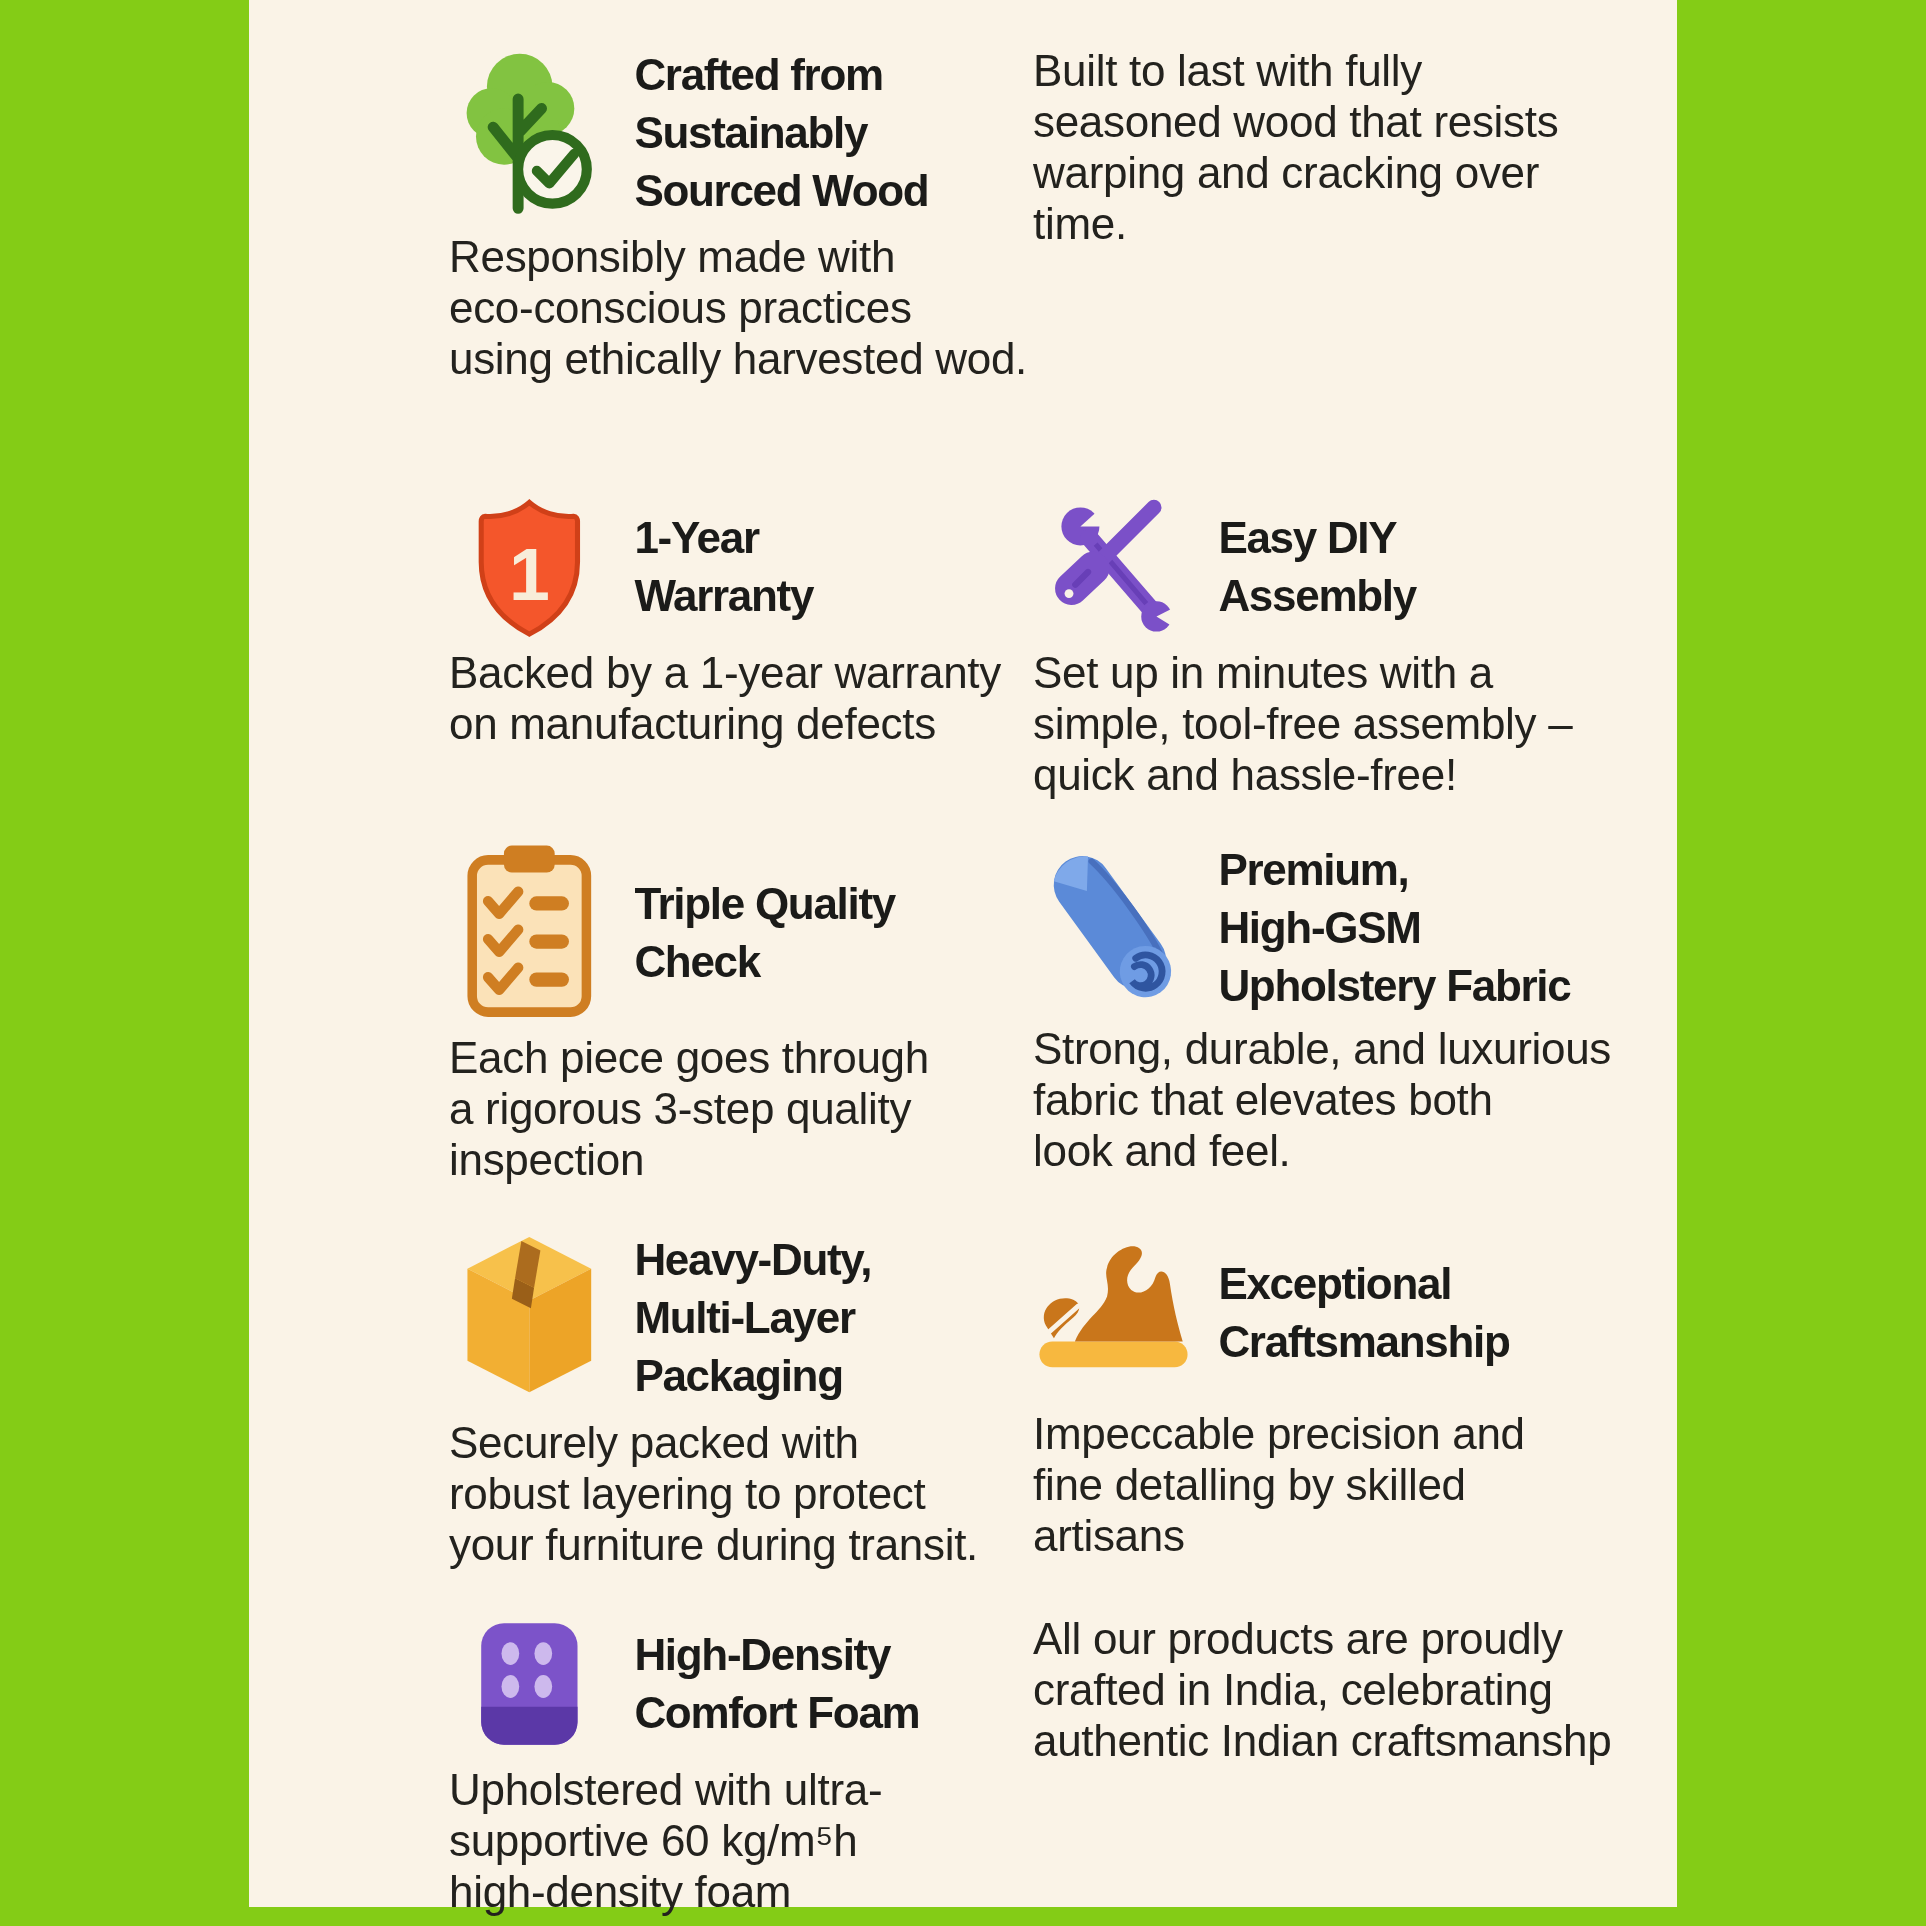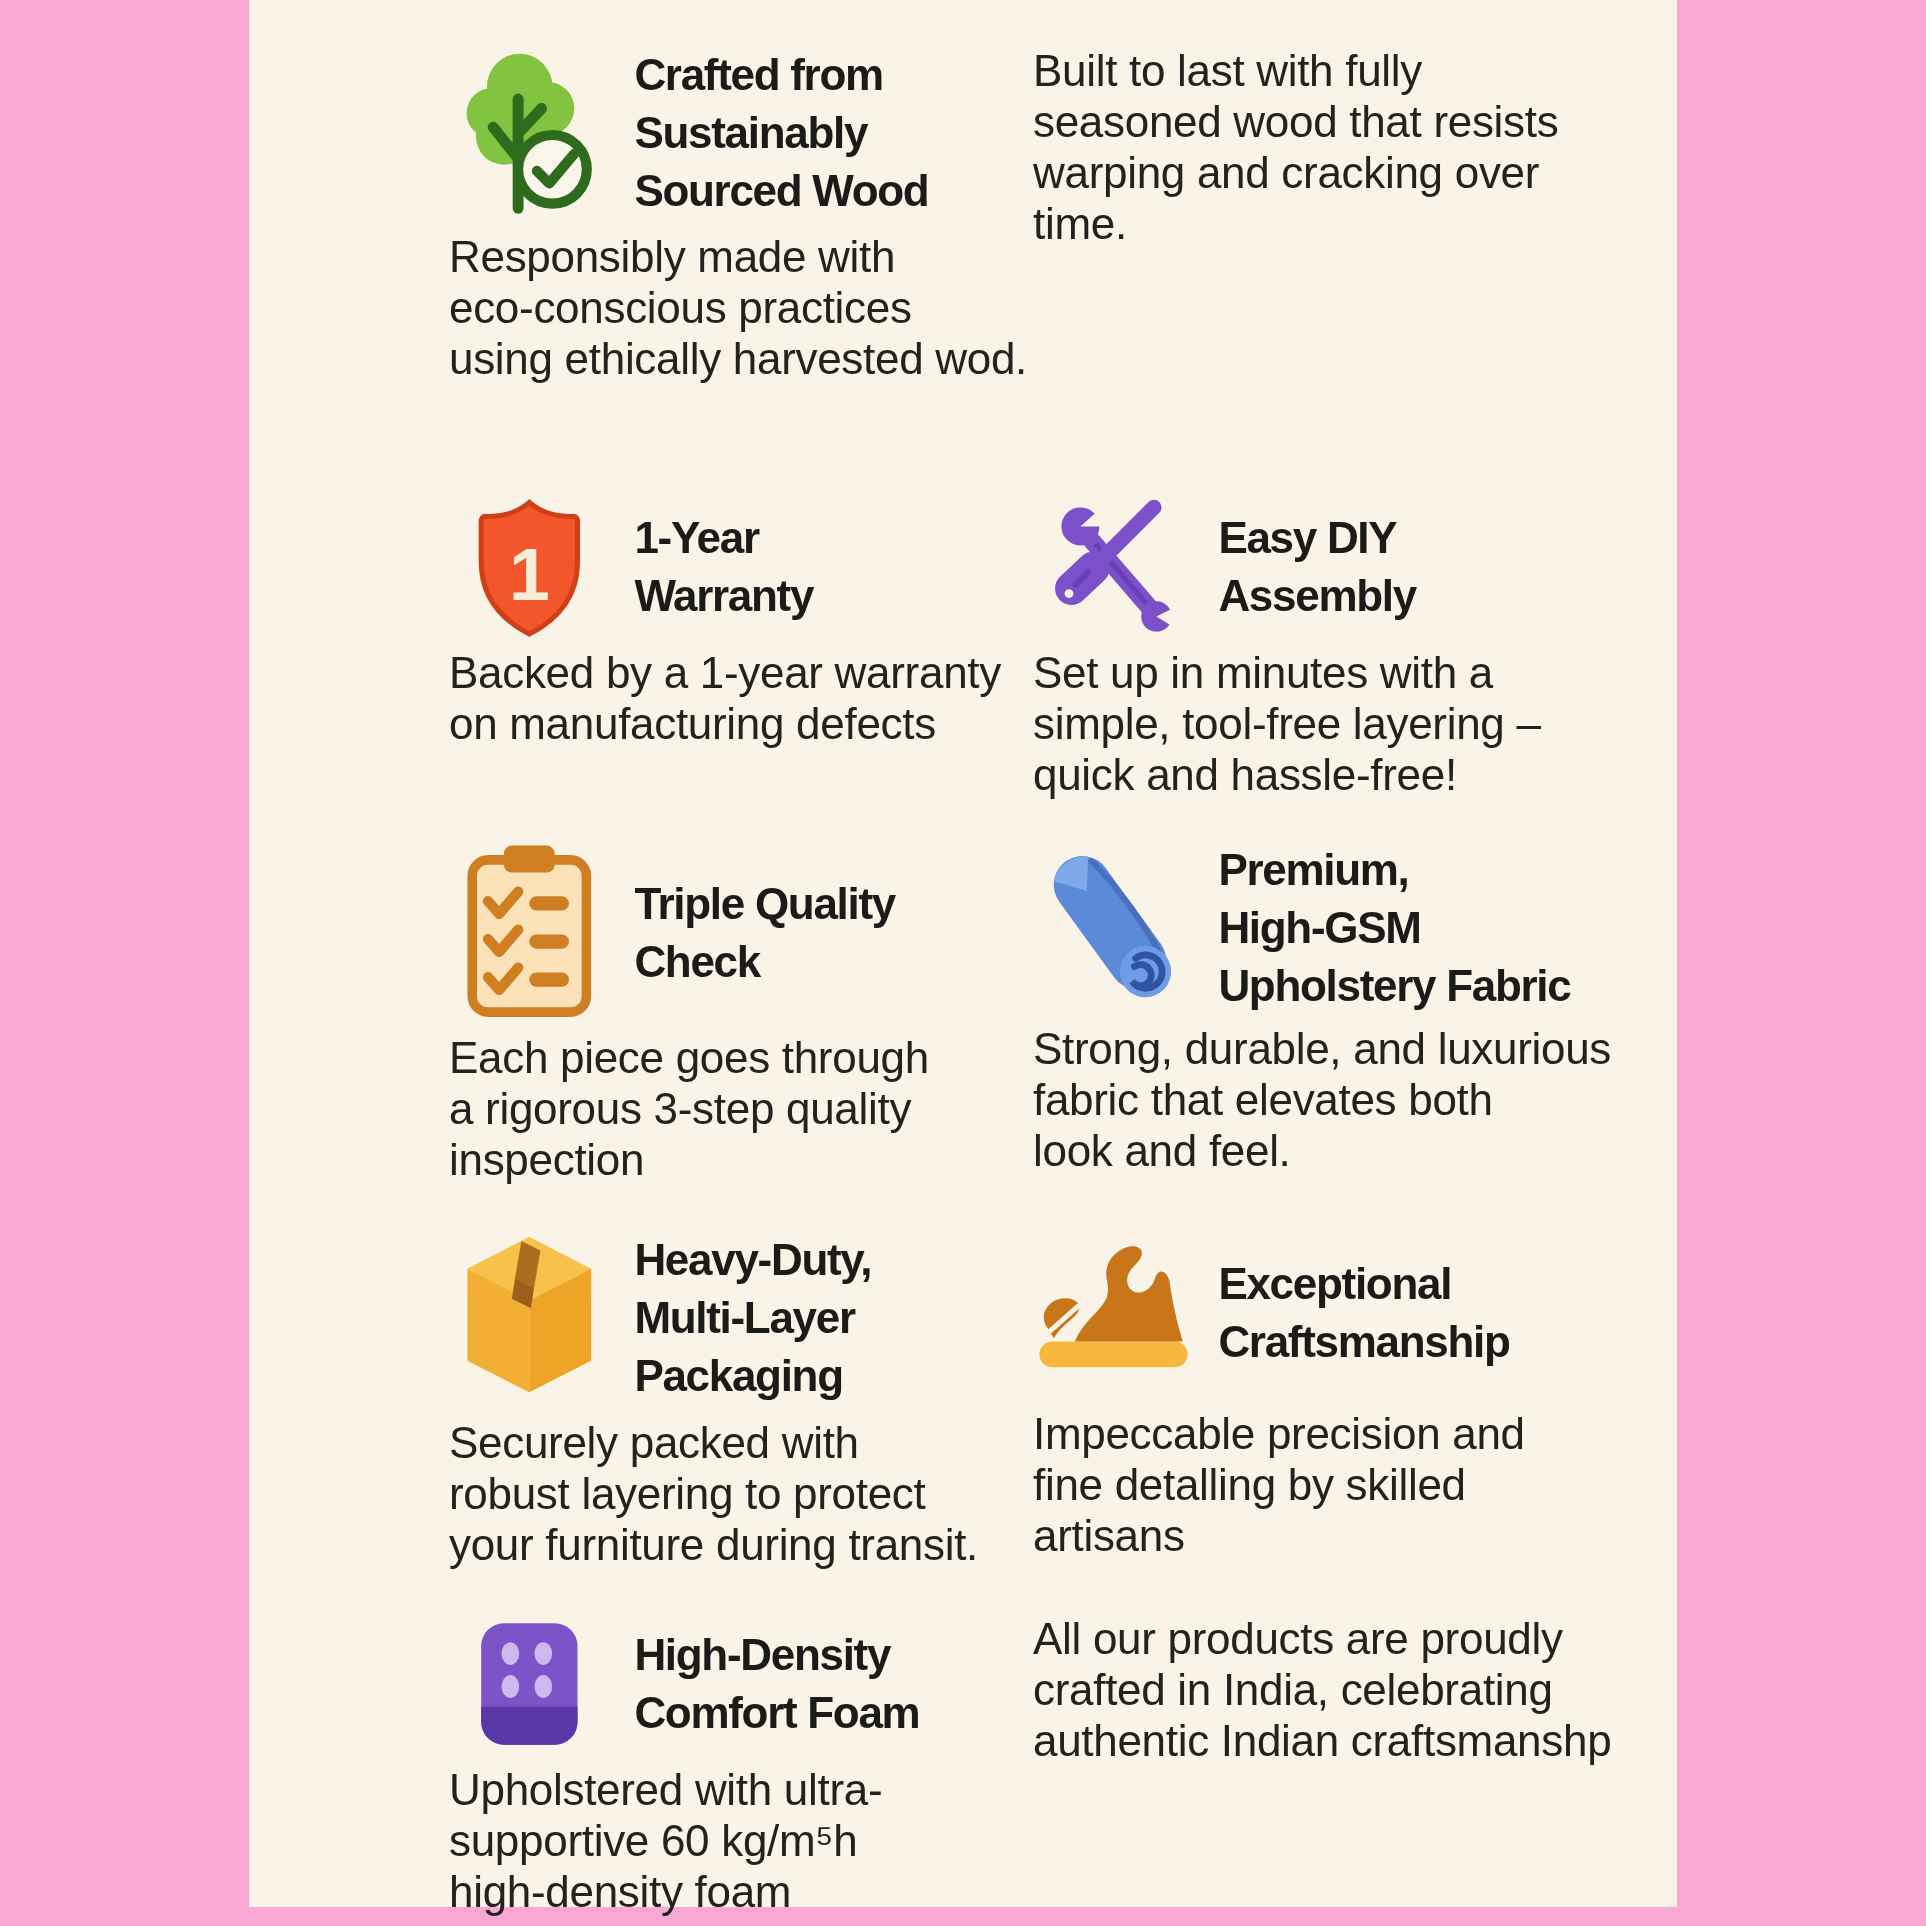--- a/index.html
+++ b/index.html
@@ -1,16 +1,16 @@
 <!DOCTYPE html>
 <html style="font-size:10.3px"><head>
 <meta charset="utf-8">
 <style>
   html,body{margin:0;padding:0;}
-  .page{position:relative;width:1926px;height:1926px;background:#f9a8d4;overflow:hidden;
+  .page{position:relative;width:1926px;height:1926px;background:#84cc16;overflow:hidden;
         font-family:"Liberation Sans", sans-serif;}
   .panel{position:absolute;left:249px;top:0;width:1428px;height:1907px;background:#FAF3E7;}
   .grid{position:absolute;left:449px;top:40px;width:1140px;display:grid;
         grid-template-columns:555px 555px;column-gap:29px;
         grid-template-rows:451px 347px 385px 385px auto;}
   .feature{overflow:visible;}
   .head{display:flex;align-items:center;gap:24.4px;}
   .head.r1{height:186px;}
   .head.r2{height:151px;}
   .head.r3{height:189px;}
@@ -89,21 +89,21 @@
             <path d="M82,9 L36,55" stroke="#7B50C8" stroke-width="12" stroke-linecap="round"></path>
             <path d="M34,57 L17,73" stroke="#7B50C8" stroke-width="26" stroke-linecap="round"></path>
             <path d="M30,60 L20,70" stroke="#6038B0" stroke-width="5" stroke-linecap="round" opacity="0.7"></path>
             <circle cx="15" cy="77" r="3.5" fill="#FAF3E7"></circle>
           </svg>
         </span>
         <h2 class="title">Easy DIY
 Assembly</h2>
       </div>
       <p class="desc">Set up in minutes with a
-simple, tool-free layering –
+simple, tool-free assembly –
 quick and hassle-free!</p>
     </section>
 
     <section class="feature">
       <div class="head r3">
         <span class="icon">
           <svg viewBox="0 0 100 112" xmlns="http://www.w3.org/2000/svg">
             <rect x="14" y="10" width="72" height="96" rx="10" fill="#FBE2B8" stroke="#CF7E22" stroke-width="6"></rect>
             <rect x="34" y="1" width="32" height="17" rx="5" fill="#CF7E22"></rect>
             <g stroke="#CF7E22" stroke-width="6.5" fill="none" stroke-linecap="round" stroke-linejoin="round">

